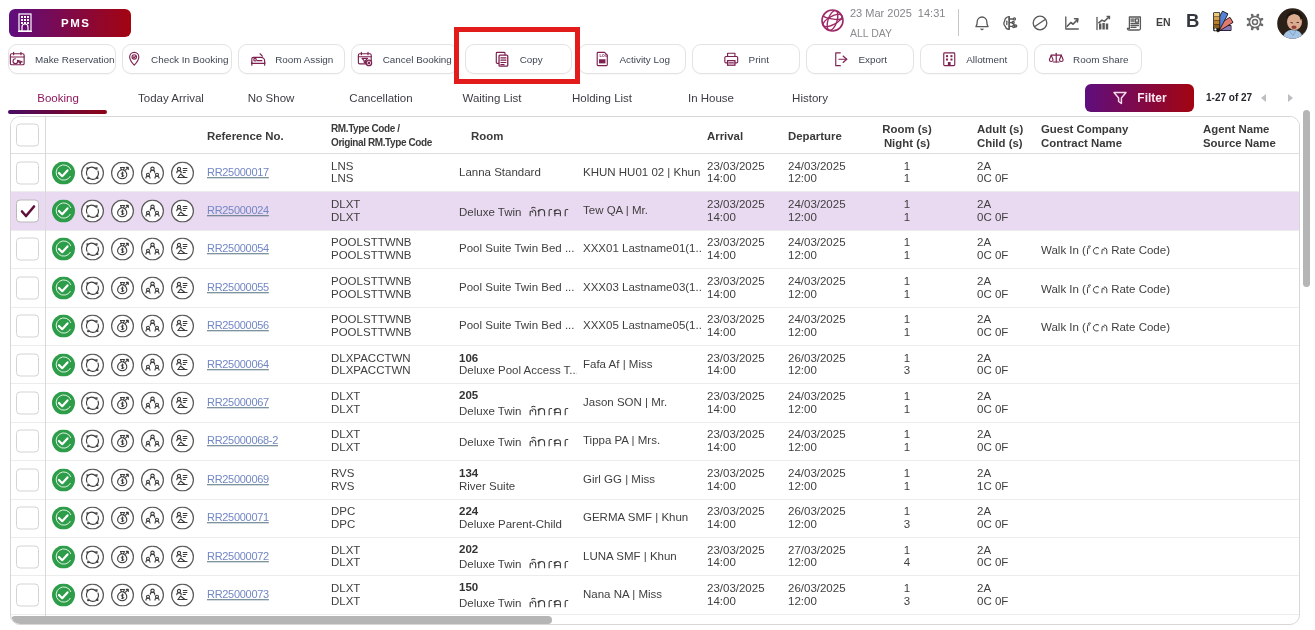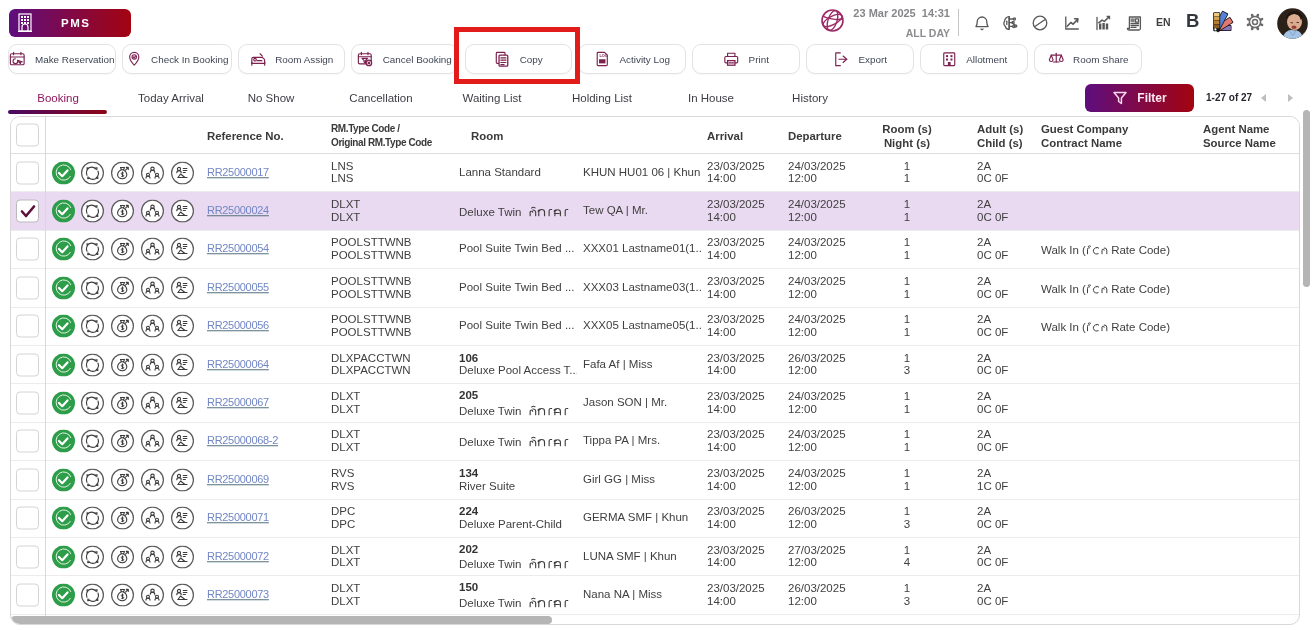--- a/index.html
+++ b/index.html
@@ -1,20 +1,20 @@
 <!DOCTYPE html>
 <html><head><meta charset="utf-8"><style>
 * {margin:0;padding:0;box-sizing:border-box}
 html,body {width:1315px;height:630px;background:#fff;font-family:"Liberation Sans",sans-serif;overflow:hidden;position:relative}
 .abs {position:absolute}
 
 .badge {position:absolute;left:9px;top:9px;width:122px;height:28px;border-radius:6px;background:linear-gradient(90deg,#5e0e7e,#a30410);display:flex;align-items:center}
 .badge span {color:#fff;font-weight:bold;font-size:11.5px;margin-left:52px;letter-spacing:1.5px}
 
-.dt {position:absolute;top:4px;left:850px;width:100px;text-align:right;color:#86868a;font-weight:bold;font-size:11px;line-height:19.5px}
+.dt {position:absolute;top:4px;left:850px;width:100px;text-align:left;color:#86868a;font-weight:normal;font-size:11px;line-height:19.5px}
 .dt .sub {font-size:10.5px;color:#8d8d91}
 .vsep {position:absolute;left:958px;top:9px;width:1px;height:27px;background:#c6c6c6}
 .ti {position:absolute;top:14px}
 .en {position:absolute;left:1156px;top:16px;font-size:10.5px;font-weight:bold;color:#414141}
 .bb {position:absolute;left:1186px;top:10px;font-size:18.5px;font-weight:bold;color:#33373d}
 
 .tbtn {position:absolute;top:44px;height:30px;border:1px solid #e3e3e3;border-radius:9px;background:#fff;display:flex;align-items:center;justify-content:center;gap:9px;box-shadow:0 1px 1px rgba(0,0,0,.03)}
 .tlbl {flex:none;font-size:9.9px;color:#3e4553;white-space:nowrap}
 .redbox {position:absolute;left:454px;top:27px;width:126px;height:57px;border:5px solid #e21b1b}
 
@@ -346,21 +346,21 @@
           <circle cx="11.5" cy="11.5" r="10.9" fill="#fff" stroke="#5a5a5a" stroke-width="1.2"></circle>
           <circle cx="8" cy="7.5" r="1.6" fill="none" stroke="#3c3c3c" stroke-width="1.1" stroke-linecap="round" stroke-linejoin="round"></circle>
           <path d="M5.8 11.2 c0-2.8 4.4-2.8 4.4 0" fill="none" stroke="#3c3c3c" stroke-width="1.1" stroke-linecap="round" stroke-linejoin="round"></path>
           <path d="M11.8 7 h4.5 m-4.5 2 h4.5 m-4.5 2 h3" stroke="#3c3c3c" stroke-width="1" fill="none"></path>
           <path d="M9.5 12.5 l4.5 3.5 h-7 z" fill="none" stroke="#3c3c3c" stroke-width="1.1" stroke-linecap="round" stroke-linejoin="round"></path>
           <path d="M7 16 h9" fill="none" stroke="#3c3c3c" stroke-width="1.1" stroke-linecap="round" stroke-linejoin="round"></path>
         </svg></span>
       <div class="c one" style="left:196px;width:120px"><a class="lnk">RR25000017</a></div>
       <div class="c" style="left:320px;width:124px">LNS<br>LNS</div>
       <div class="c one" style="left:448px;width:118px">Lanna Standard</div>
-      <div class="c one" style="left:572px;width:120px">KHUN HU01 06 | Khun</div>
+      <div class="c one" style="left:572px;width:120px">KHUN HU01 02 | Khun</div>
       <div class="c" style="left:696px;width:78px">23/03/2025<br>14:00</div>
       <div class="c" style="left:777px;width:78px">24/03/2025<br>12:00</div>
       <div class="c ctr" style="left:866px;width:60px">1<br>1</div>
       <div class="c" style="left:966px;width:62px">2A<br>0C 0F</div>
     </div>
 <div class="row hl" style="top:75.4px">
       <span class="cb ck">
         <svg width="22" height="22" viewBox="0 0 22 22">
           <path d="M5 11 l4 4.5 L17 6" fill="none" stroke="#5e1038" stroke-width="2.6" stroke-linecap="round" stroke-linejoin="round"></path>
         </svg>

